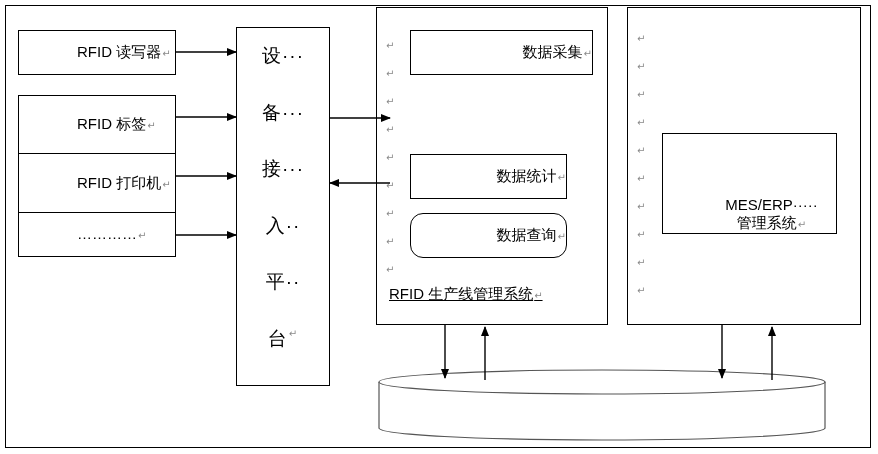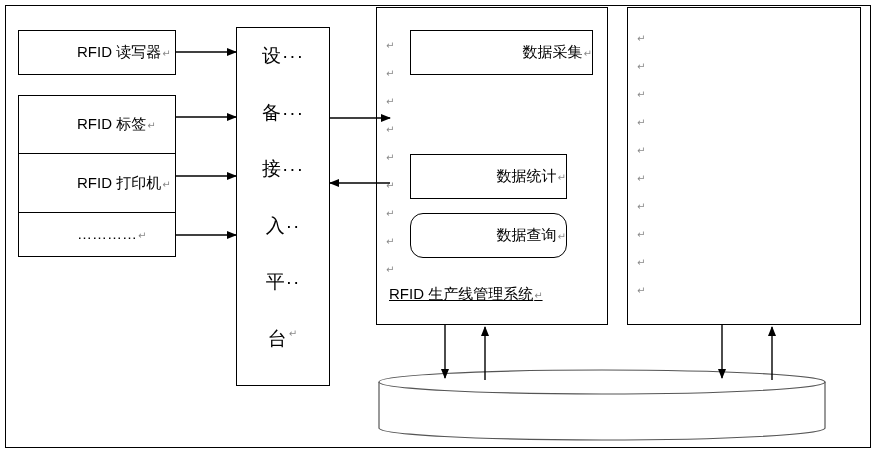--- a/index.html
+++ b/index.html
@@ -218,20 +218,26 @@
     <span class="pilcrow" style="left:9px; top:54px;">↵</span>
     <span class="pilcrow" style="left:9px; top:82px;">↵</span>
     <span class="pilcrow" style="left:9px; top:110px;">↵</span>
     <span class="pilcrow" style="left:9px; top:138px;">↵</span>
     <span class="pilcrow" style="left:9px; top:166px;">↵</span>
     <span class="pilcrow" style="left:9px; top:194px;">↵</span>
     <span class="pilcrow" style="left:9px; top:222px;">↵</span>
     <span class="pilcrow" style="left:9px; top:250px;">↵</span>
     <span class="pilcrow" style="left:9px; top:278px;">↵</span>
 
+    <div class="box" style="left:34px; top:125px; width:175px; height:101px; flex-direction:column;">
+      <span class="box-label">MES/ERP·····</span>
+      <span class="box-label">
+        <span>管理系统</span><span class="inline-pilcrow">↵</span>
+      </span>
+    </div>
   </div>
 
   <div class="db" style="left:378px; top:368px; width:448px; height:76px;">
     <svg width="448" height="76" viewBox="0 0 448 76">
       <path d="M1,14 L1,60" stroke="#555555" fill="none" stroke-width="1.2"></path>
       <path d="M447,14 L447,60" stroke="#555555" fill="none" stroke-width="1.2"></path>
       <ellipse cx="224" cy="14" rx="223" ry="12" stroke="#555555" fill="#ffffff" stroke-width="1.2"></ellipse>
       <path d="M1,60 A223,12 0 0 0 447,60" stroke="#555555" fill="none" stroke-width="1.2"></path>
     </svg>
     <span class="db-label" style="top:30px;">

